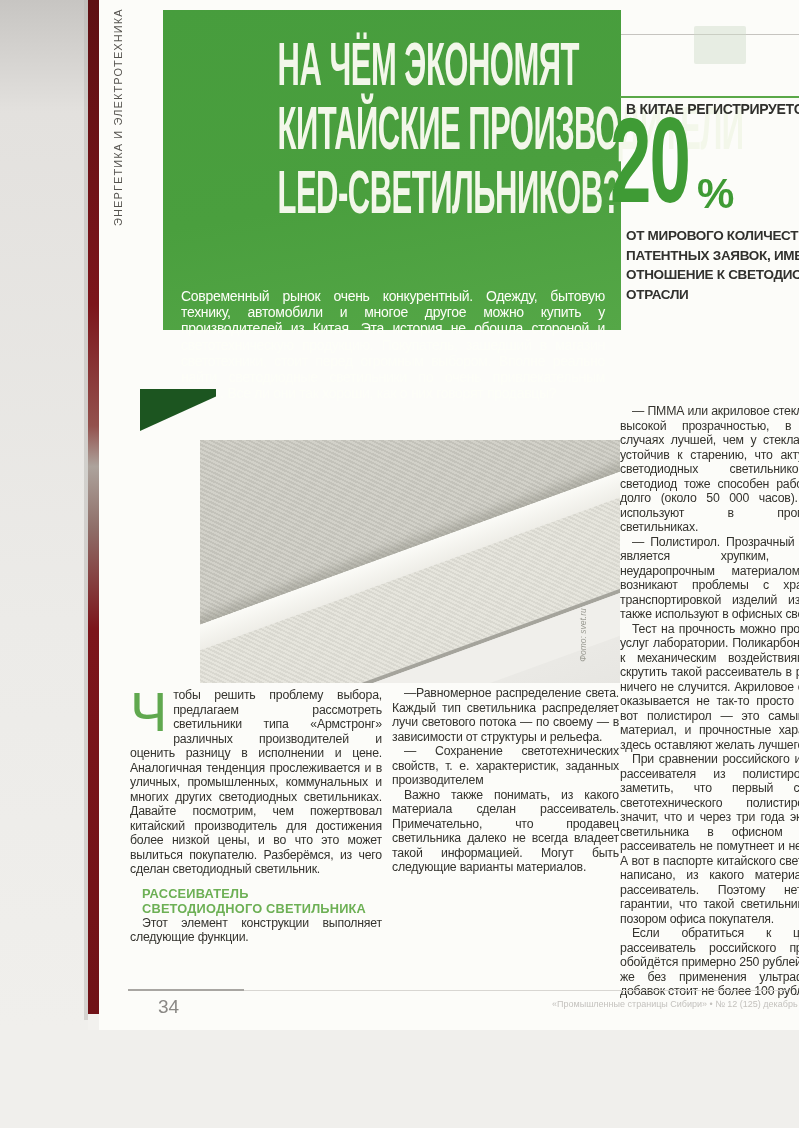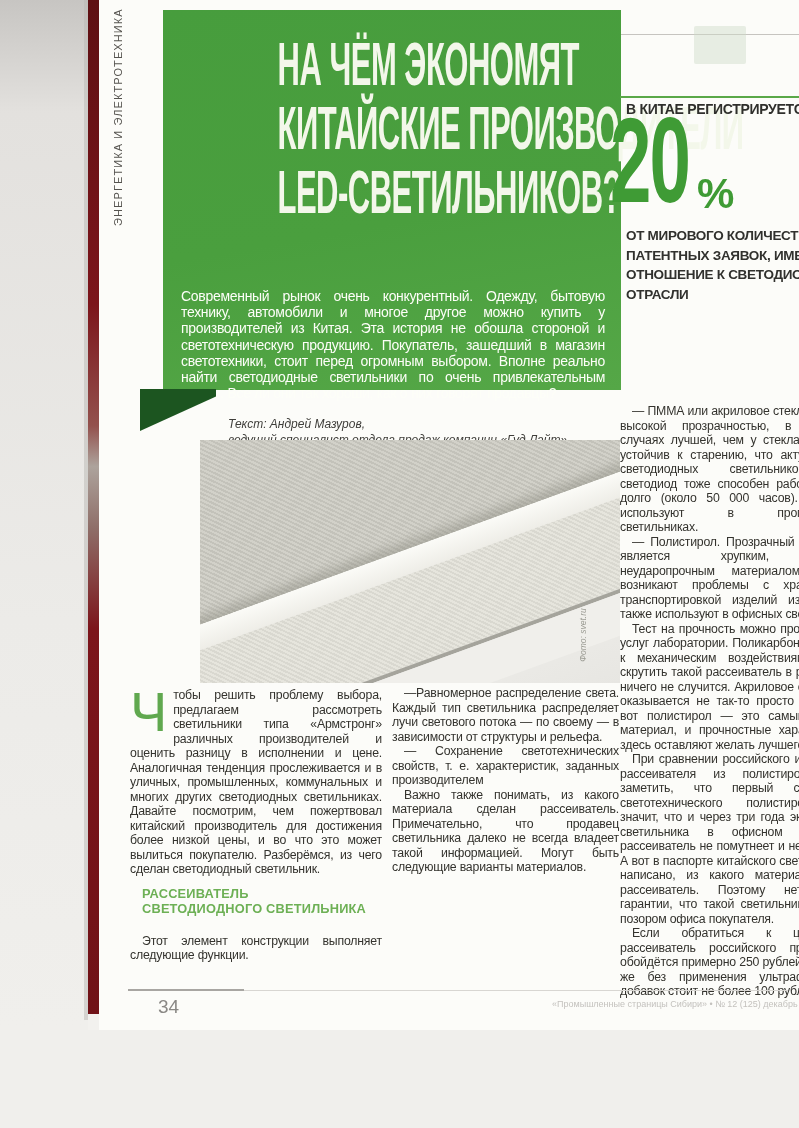--- a/index.html
+++ b/index.html
@@ -19,21 +19,21 @@
   .bottom-band{position:absolute;left:0;top:1030px;width:799px;height:98px;background:#f0efec;}
   .top-edge-line{position:absolute;left:620px;top:34px;width:179px;height:1px;background:#c6c4c0;}
   .faded-badge{position:absolute;left:694px;top:26px;width:52px;height:38px;background:#cfdcc8;opacity:.45;border-radius:2px;}
 
   
   .section-label{position:absolute;left:112px;top:26px;height:200px;
     writing-mode:vertical-rl;transform:rotate(180deg);
     font-size:11px;letter-spacing:1.1px;color:#55534f;white-space:nowrap;}
 
   
-  .hero{position:absolute;left:163px;top:10px;width:458px;height:380px;
+  .hero{position:absolute;left:163px;top:10px;width:458px;height:320px;
     background:linear-gradient(170deg,#479d3d 0%,#4a9f3e 55%,#55a747 100%);}
   .hero-title{padding-top:22px;text-align:center;color:#f3f7ea;font-weight:bold;}
   .hero-title-line{display:block;font-size:62px;line-height:64px;white-space:nowrap;
     transform:scaleX(.5);transform-origin:center top;letter-spacing:-1px;margin:0;}
   .hero-intro{margin:64px 16px 0 18px;font-size:14px;line-height:1.16;letter-spacing:-.3px;
     color:#fdfef8;text-align:justify;}
   .fold-triangle{position:absolute;left:140px;top:389px;width:76px;height:42px;background:#1c5520;
     clip-path:polygon(0 0,100% 0,100% 18%,0 100%);}
 
   
@@ -75,21 +75,21 @@
   
   .col{position:absolute;font-size:12.3px;line-height:14.5px;letter-spacing:-.2px;
     text-align:justify;color:#34332e;}
   .col p{margin:0;text-indent:12px;}
   .col p.no-indent{text-indent:0;}
   .col-1{left:130px;top:688px;width:252px;}
   .col-2{left:392px;top:686px;width:227px;}
   .col-3{left:620px;top:404px;width:245px;}
   .drop-cap{float:left;font-size:56px;line-height:44px;color:#60a84f;
     margin:2px 6px 0 0;font-weight:normal;}
-  .section-heading{margin:9px 0 18px 12px;font-size:12.8px;font-weight:bold;line-height:15px;
+  .section-heading{margin:9px 0 0 12px;font-size:12.8px;font-weight:bold;line-height:15px;
     color:#6db055;letter-spacing:.2px;text-align:left;}
   .section-heading span{display:block;}
 
   
   .footer-rule{position:absolute;left:128px;top:990px;width:660px;height:1px;background:#d8d6d2;}
   .footer-rule-dark{position:absolute;left:128px;top:989px;width:116px;height:2px;background:#a8a6a2;}
   .page-number{position:absolute;left:158px;top:996px;font-size:19px;color:#8a8885;}
   .footer-credit{position:absolute;left:552px;top:999px;font-size:9px;color:#c4c2be;white-space:nowrap;}
 </style>
 </head>
@@ -110,24 +110,20 @@
   <div class="hero">
     <div class="hero-title">
         <p class="hero-title-line">НА ЧЁМ ЭКОНОМЯТ</p>
         <p class="hero-title-line">КИТАЙСКИЕ ПРОИЗВОДИТЕЛИ</p>
         <p class="hero-title-line">LED-СВЕТИЛЬНИКОВ?</p>
       </div>
     <div class="hero-intro">Современный рынок очень конкурентный. Одежду, бытовую технику, автомобили и многое другое можно купить у производителей из Китая. Эта история не обошла стороной и светотехническую продукцию. Покупатель, зашедший в магазин светотехники, стоит перед огромным выбором. Вполне реально найти светодиодные светильники по очень привлекательным ценам. Все ли они так хороши, как о них говорят продавцы?</div>
   </div>
   <div class="fold-triangle"></div>
 
-  <div class="byline">
-    <p>Текст:  Андрей Мазуров,</p>
-    <p>ведущий специалист отдела продаж компании «Гуд Лайт»</p>
-  </div>
 
   <div class="photo">
     <div class="panel">
       <div class="diffuser"></div>
       <div class="rim"></div>
       <div class="side"></div>
       <div class="shadow-line"></div>
       <div class="below"></div>
     </div>
   </div>

